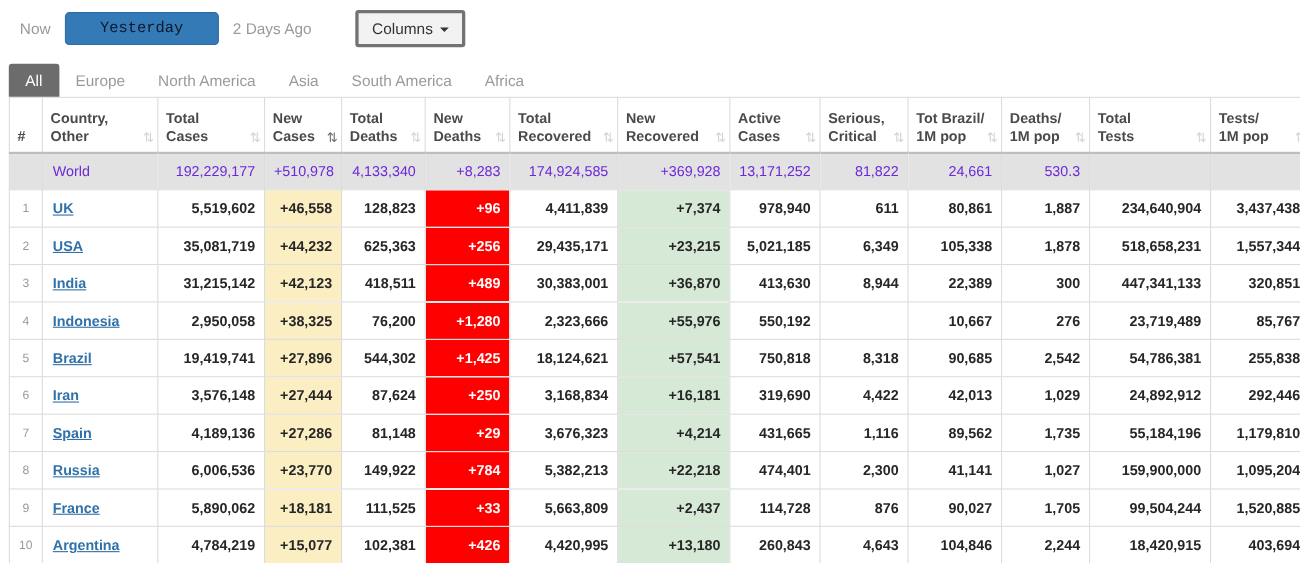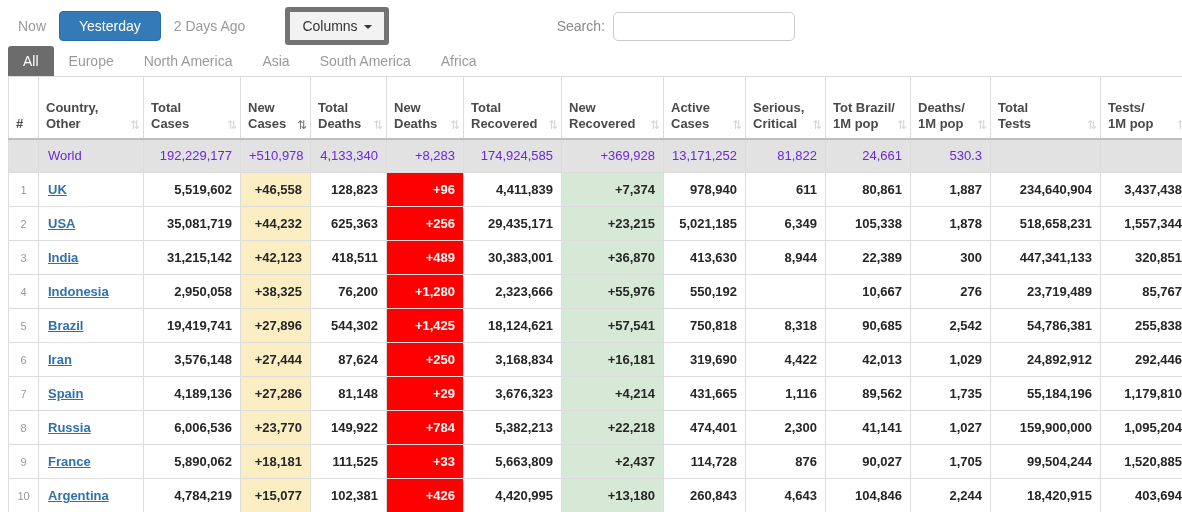--- a/index.html
+++ b/index.html
@@ -13,48 +13,48 @@
   }
   *{box-sizing:border-box;}
   body{
     margin:0; background:#fff; color:#333;
     font-family:"Liberation Sans","DejaVu Sans",sans-serif;
   }
   
   .toolbar{display:flex; align-items:center; padding:10px 8px 0 18px; height:42px;}
   .tb-link{color:#9a9a9a; font-size:14px; cursor:pointer; margin-right:13px; white-space:nowrap;}
   .btn-primary{
-    background:var(--accent-blue); color:#ffffff; border:1px solid #2e6da4;
-    border-radius:4px; padding:6px 19px; font-size:14px; margin-right:13px; cursor:pointer;
-    font-family:Liberation Sans, sans-serif;
+    background:var(--accent-blue); color:#0f172a; border:1px solid #2e6da4;
+    border-radius:4px; padding:6px 31px; font-size:14px; margin-right:13px; cursor:pointer;
+    font-family:Liberation Mono, monospace;
   }
   .btn-default{
-    background:#f2f2f2; color:#333; border:5px solid #737373;
+    background:#f2f2f2; color:#333; border:3px solid #737373;
     border-radius:3px; padding:6px 12px; font-size:14px; margin-left:27px; cursor:pointer;
     font-family:inherit;
   }
   .caret{display:inline-block; width:0; height:0; border-left:4px solid transparent;
     border-right:4px solid transparent; border-top:4px solid #333; margin-left:6px; vertical-align:middle;}
   .search-group{margin-left:168px; display:flex; align-items:center; color:#8a8a8a; font-size:14px;}
   .search-group input{
     width:182px; height:29px; border:1px solid #ccc; border-radius:5px;
     margin-left:8px; padding:2px 8px; font-size:13px; font-family:inherit;
   }
   
-  .tabs{display:flex; align-items:flex-end; padding-left:8px; margin-top:4px;}
+  .tabs{display:flex; align-items:flex-end; padding-left:8px; margin-top:16px;}
   .tab{padding:7px 15px; font-size:14px; color:#9a9a9a; cursor:pointer; white-space:nowrap;}
   .tab.active{background:var(--tab-active-bg); color:#fff; border-radius:3px 3px 0 0;}
   
   table{
     border-collapse:collapse; table-layout:fixed;
     width:calc(100% - 16px); margin:0 8px; font-size:13px;
   }
   th,td{border:1px solid #dcdcdc; overflow:hidden; white-space:nowrap;}
   thead th{
-    height:62px; vertical-align:bottom; text-align:left;
+    height:50px; vertical-align:bottom; text-align:left;
     padding:4px 16px 6px 7px; font-weight:bold; color:#4a4a4a;
     position:relative; border-bottom:2px solid #bdbdbd; cursor:pointer; font-size:13px;
   }
   thead th.no-sort{padding-right:6px; cursor:default;}
   .th-line{display:block; line-height:16px;}
   .sort-icon{
     position:absolute; right:3px; bottom:7px; color:#d4d4d4;
     font-size:12px; font-weight:normal; font-family:"DejaVu Sans",sans-serif; line-height:12px;
   }
   .sort-icon.active{color:#6e6e6e;}
@@ -69,24 +69,20 @@
   tr.world td{background:var(--world-row-bg); color:#6d28d9; font-weight:normal;}
 </style>
 </head>
 <body>
 
 <div class="toolbar">
   <span class="tb-link">Now</span>
   <button class="btn-primary">Yesterday</button>
   <span class="tb-link">2 Days Ago</span>
   <button class="btn-default"><span>Columns</span><span class="caret"></span></button>
-  <div class="search-group">
-    <label>Search:</label>
-    <input type="text" value="" style="">
-  </div>
 </div>
 
 <div class="tabs" id="tabs">
     <div class="tab active">All</div>
     <div class="tab">Europe</div>
     <div class="tab">North America</div>
     <div class="tab">Asia</div>
     <div class="tab">South America</div>
     <div class="tab">Africa</div>
   </div>

